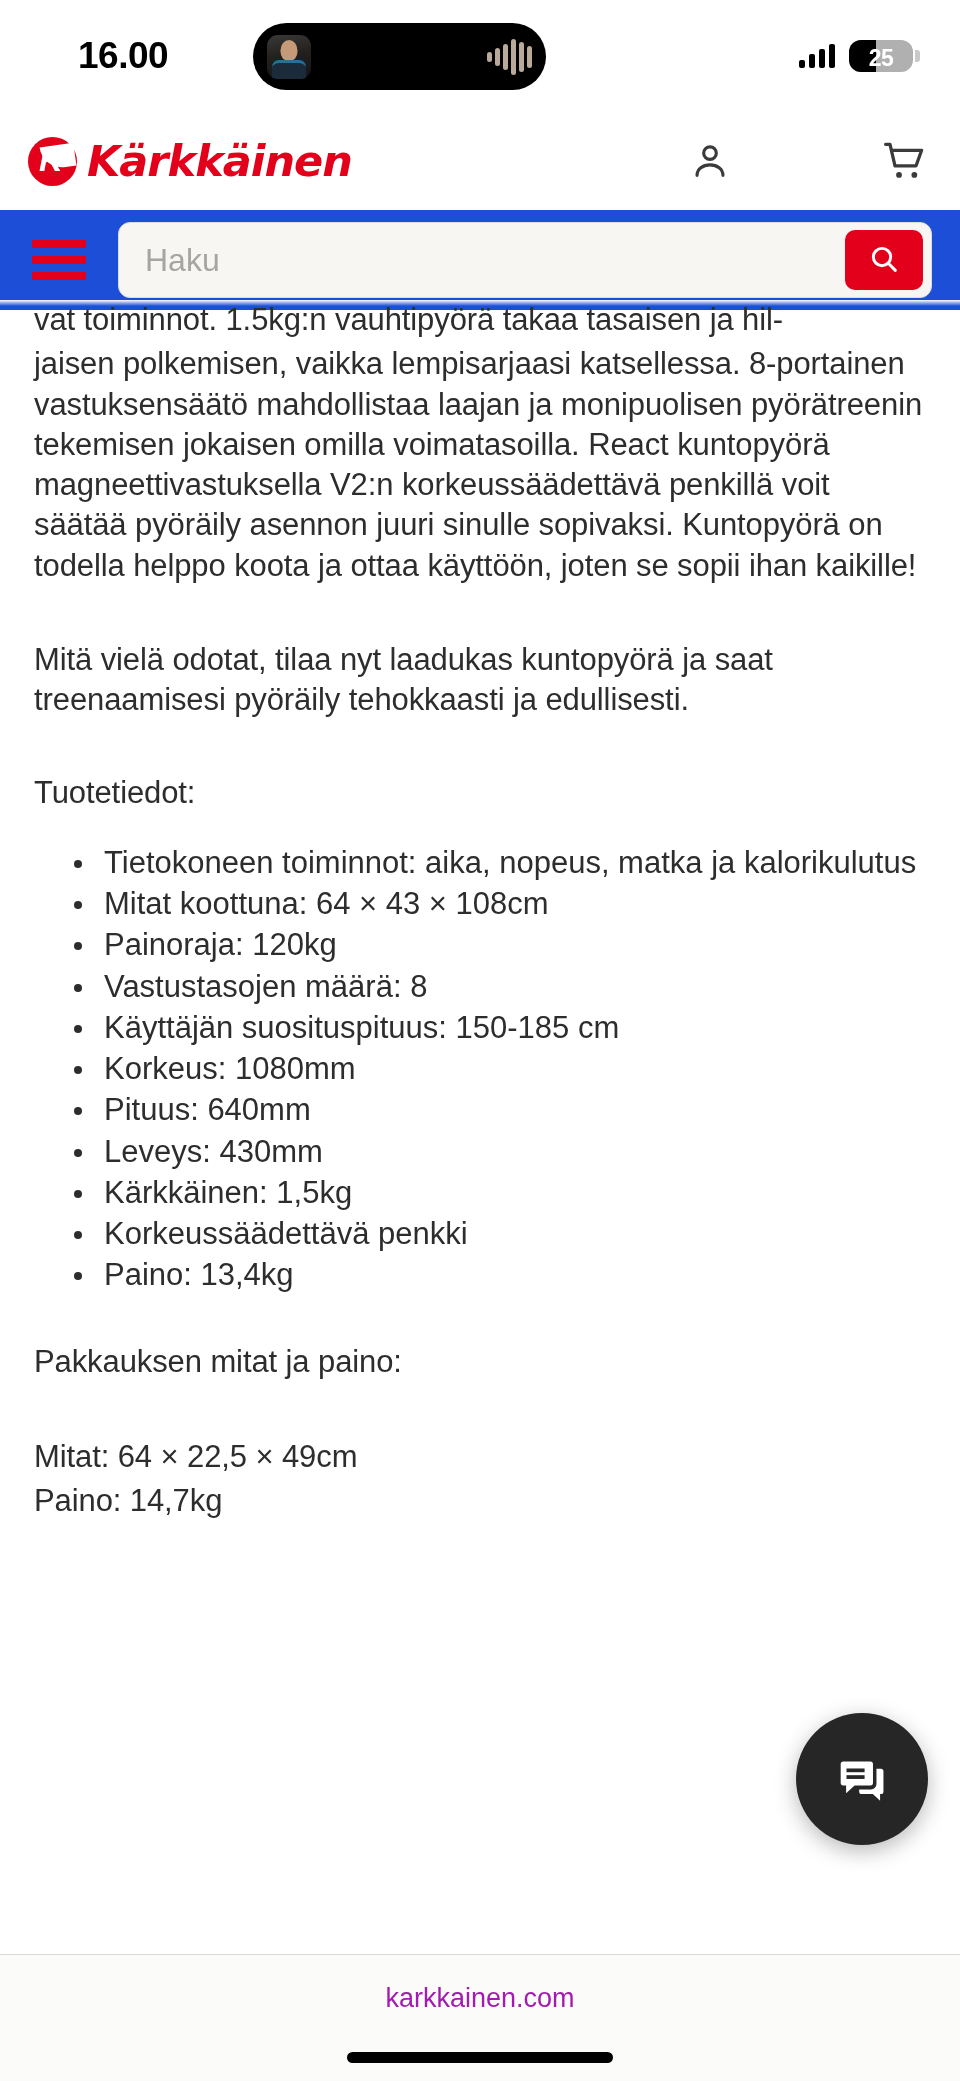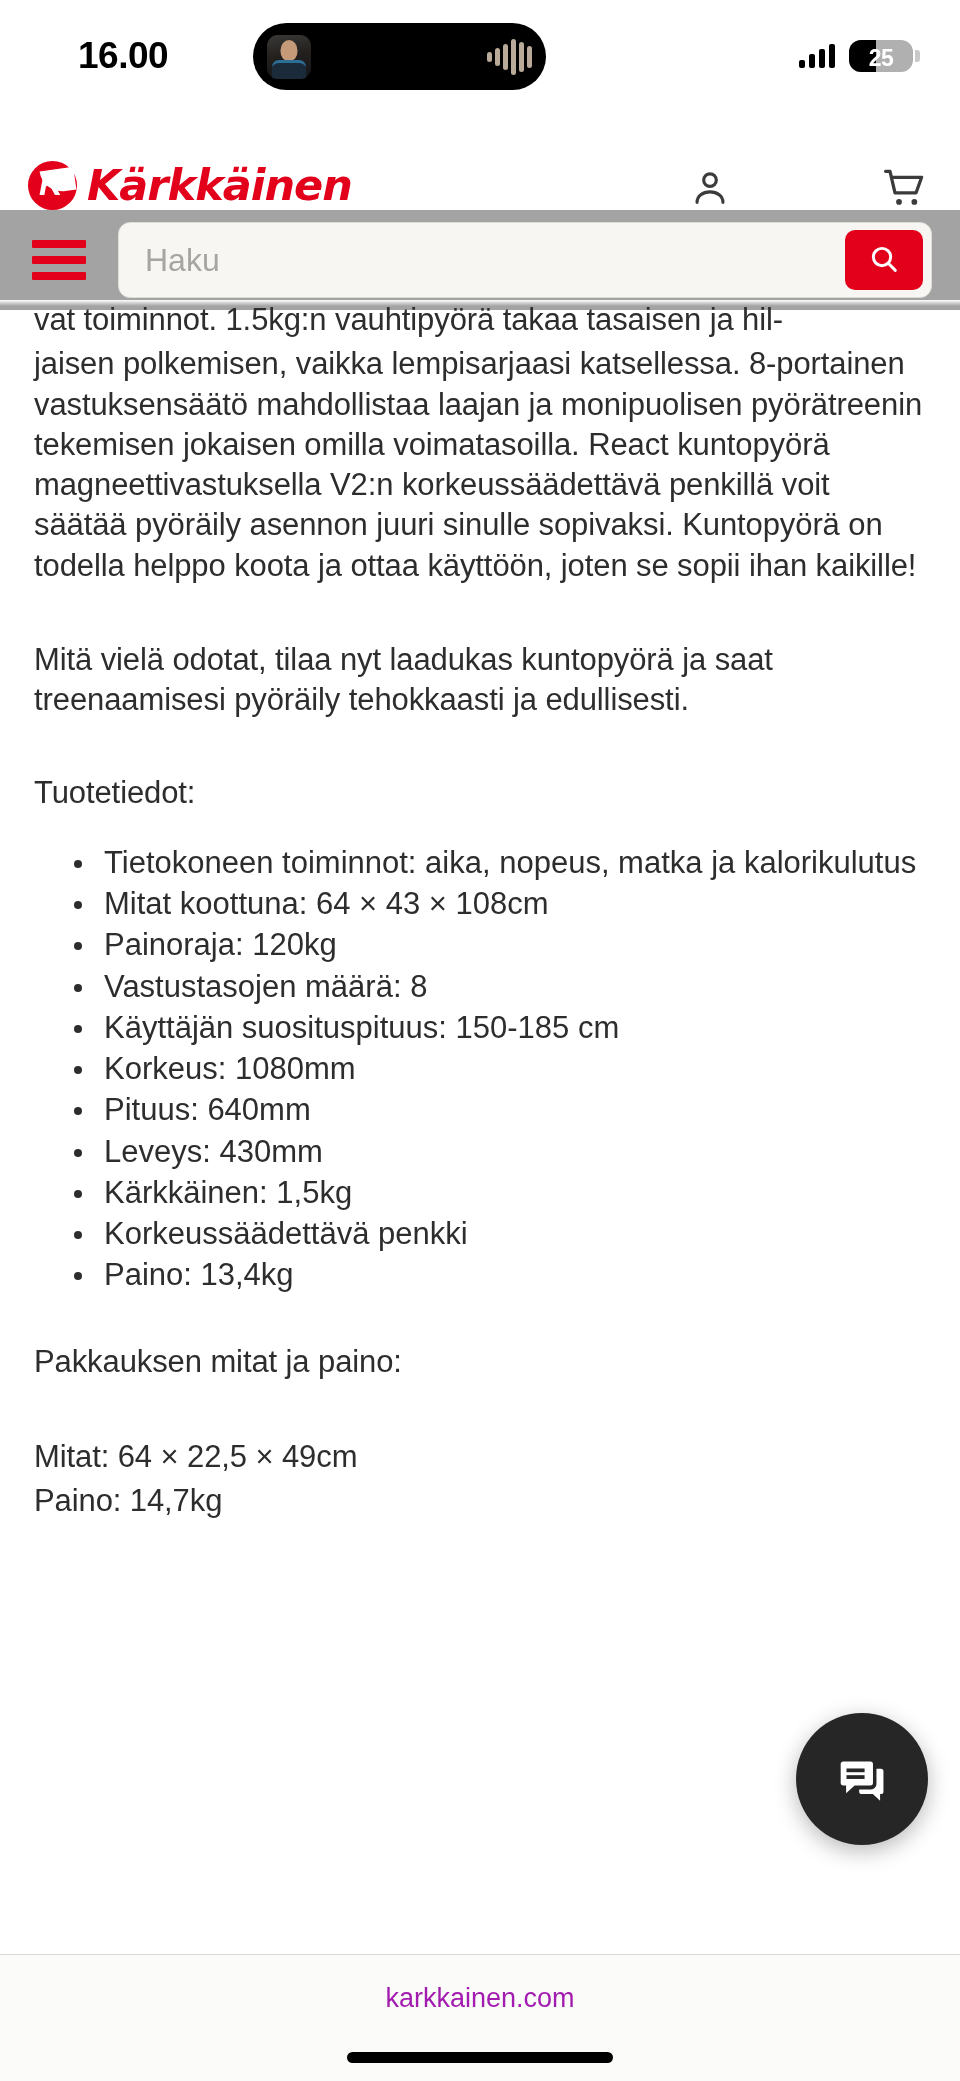--- a/index.html
+++ b/index.html
@@ -156,21 +156,21 @@
     height: 12px;
     background: #c9c9c9;
     border-radius: 0 3px 3px 0;
     margin-left: 2px;
   }
 
   
   .site-header {
     height: 98px;
     display: flex;
-    align-items: flex-end;
+    align-items: center;
     padding: 0 34px 0 28px;
     background: #ffffff;
   }
 
   .logo {
     display: flex;
     align-items: center;
     gap: 10px;
     flex: 0 0 auto;
   }
@@ -231,21 +231,21 @@
   }
   .icon-btn svg { display: block; }
 
   
   .search-row {
     height: 100px;
     display: flex;
     align-items: center;
     padding: 0 28px 0 26px;
     gap: 26px;
-    background: #a3a3a3;
+    background: #1d4ed8;
     justify-content: space-between;
   }
 
   .hamburger {
     width: 66px;
     height: 46px;
     display: flex;
     flex-direction: column;
     justify-content: space-between;
     padding: 3px 6px;

